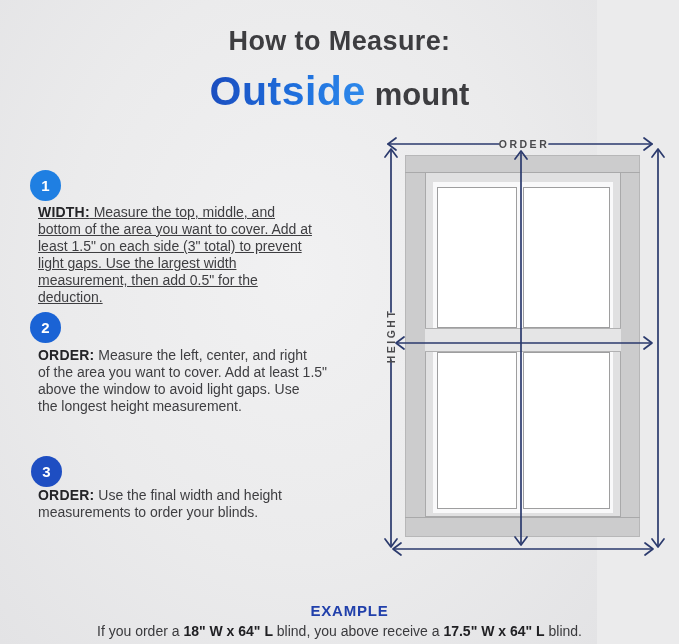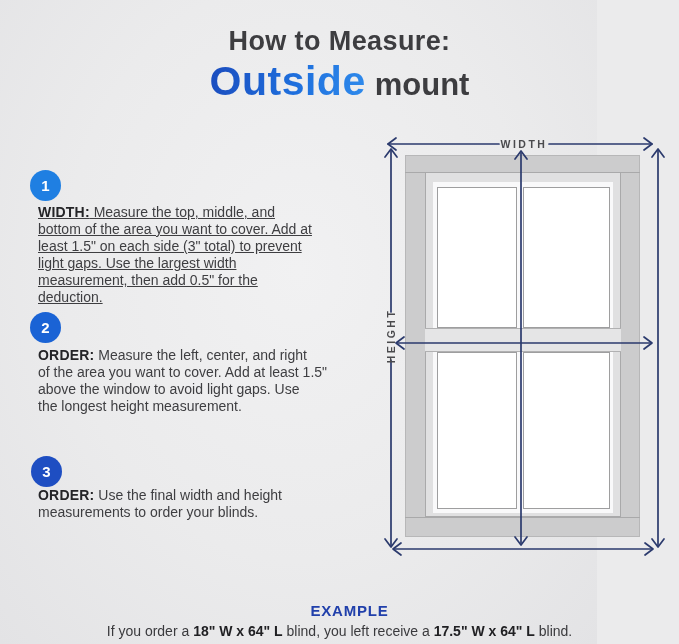--- a/index.html
+++ b/index.html
@@ -9,21 +9,21 @@
     background:#ebebec;
     overflow:hidden;
   }
   .stage {
     position:relative; width:597px; height:644px;
     background:radial-gradient(ellipse at 50% 42%, #f1f1f2 0%, #ebebec 55%, #e3e3e5 100%);
   }
   
   .title { position:absolute; left:0; top:26px; width:679px; text-align:center; }
   .title-l1 { font-size:27px; font-weight:600; color:#3d3d40; letter-spacing:0.4px; }
-  .title-l2 { margin-top:2px; line-height:44px; }
+  .title-l2 { margin-top:12px; line-height:44px; }
   .title-hl {
     font-size:41px; font-weight:700; letter-spacing:0.5px;
     color:#1d63d4;
     background:linear-gradient(100deg,#1b4cbe 0%,#1e6fdd 55%,#2f8bec 100%);
     -webkit-background-clip:text; background-clip:text; -webkit-text-fill-color:transparent;
   }
   .title-suf { font-size:31px; font-weight:600; color:#3d3d40; margin-left:9px; }
   
   .badge {
     position:absolute; width:31px; height:31px; border-radius:50%;
@@ -138,19 +138,19 @@
       <path d="M515 537 L521 545 L527 537"></path>
     </g>
 
     <g>
       <path d="M397 343 H651"></path>
       <path d="M404 337 L396 343 L404 349"></path>
       <path d="M644 337 L652 343 L644 349"></path>
     </g>
   </svg>
 
-  <span class="dim-label w">WIDTH</span>
+  <span class="dim-label w">ORDER</span>
   <span class="dim-label h">HEIGHT</span>
 
   <div class="example example-head">EXAMPLE</div>
-  <p class="example example-body"><span>If you order a </span><b>18" W x 64" L</b><span> blind, you left receive a </span><b>17.5" W x 64" L</b><span> blind.</span></p>
+  <p class="example example-body"><span>If you order a </span><b>18" W x 64" L</b><span> blind, you above receive a </span><b>17.5" W x 64" L</b><span> blind.</span></p>
 
 </div>
 
 </body></html>

